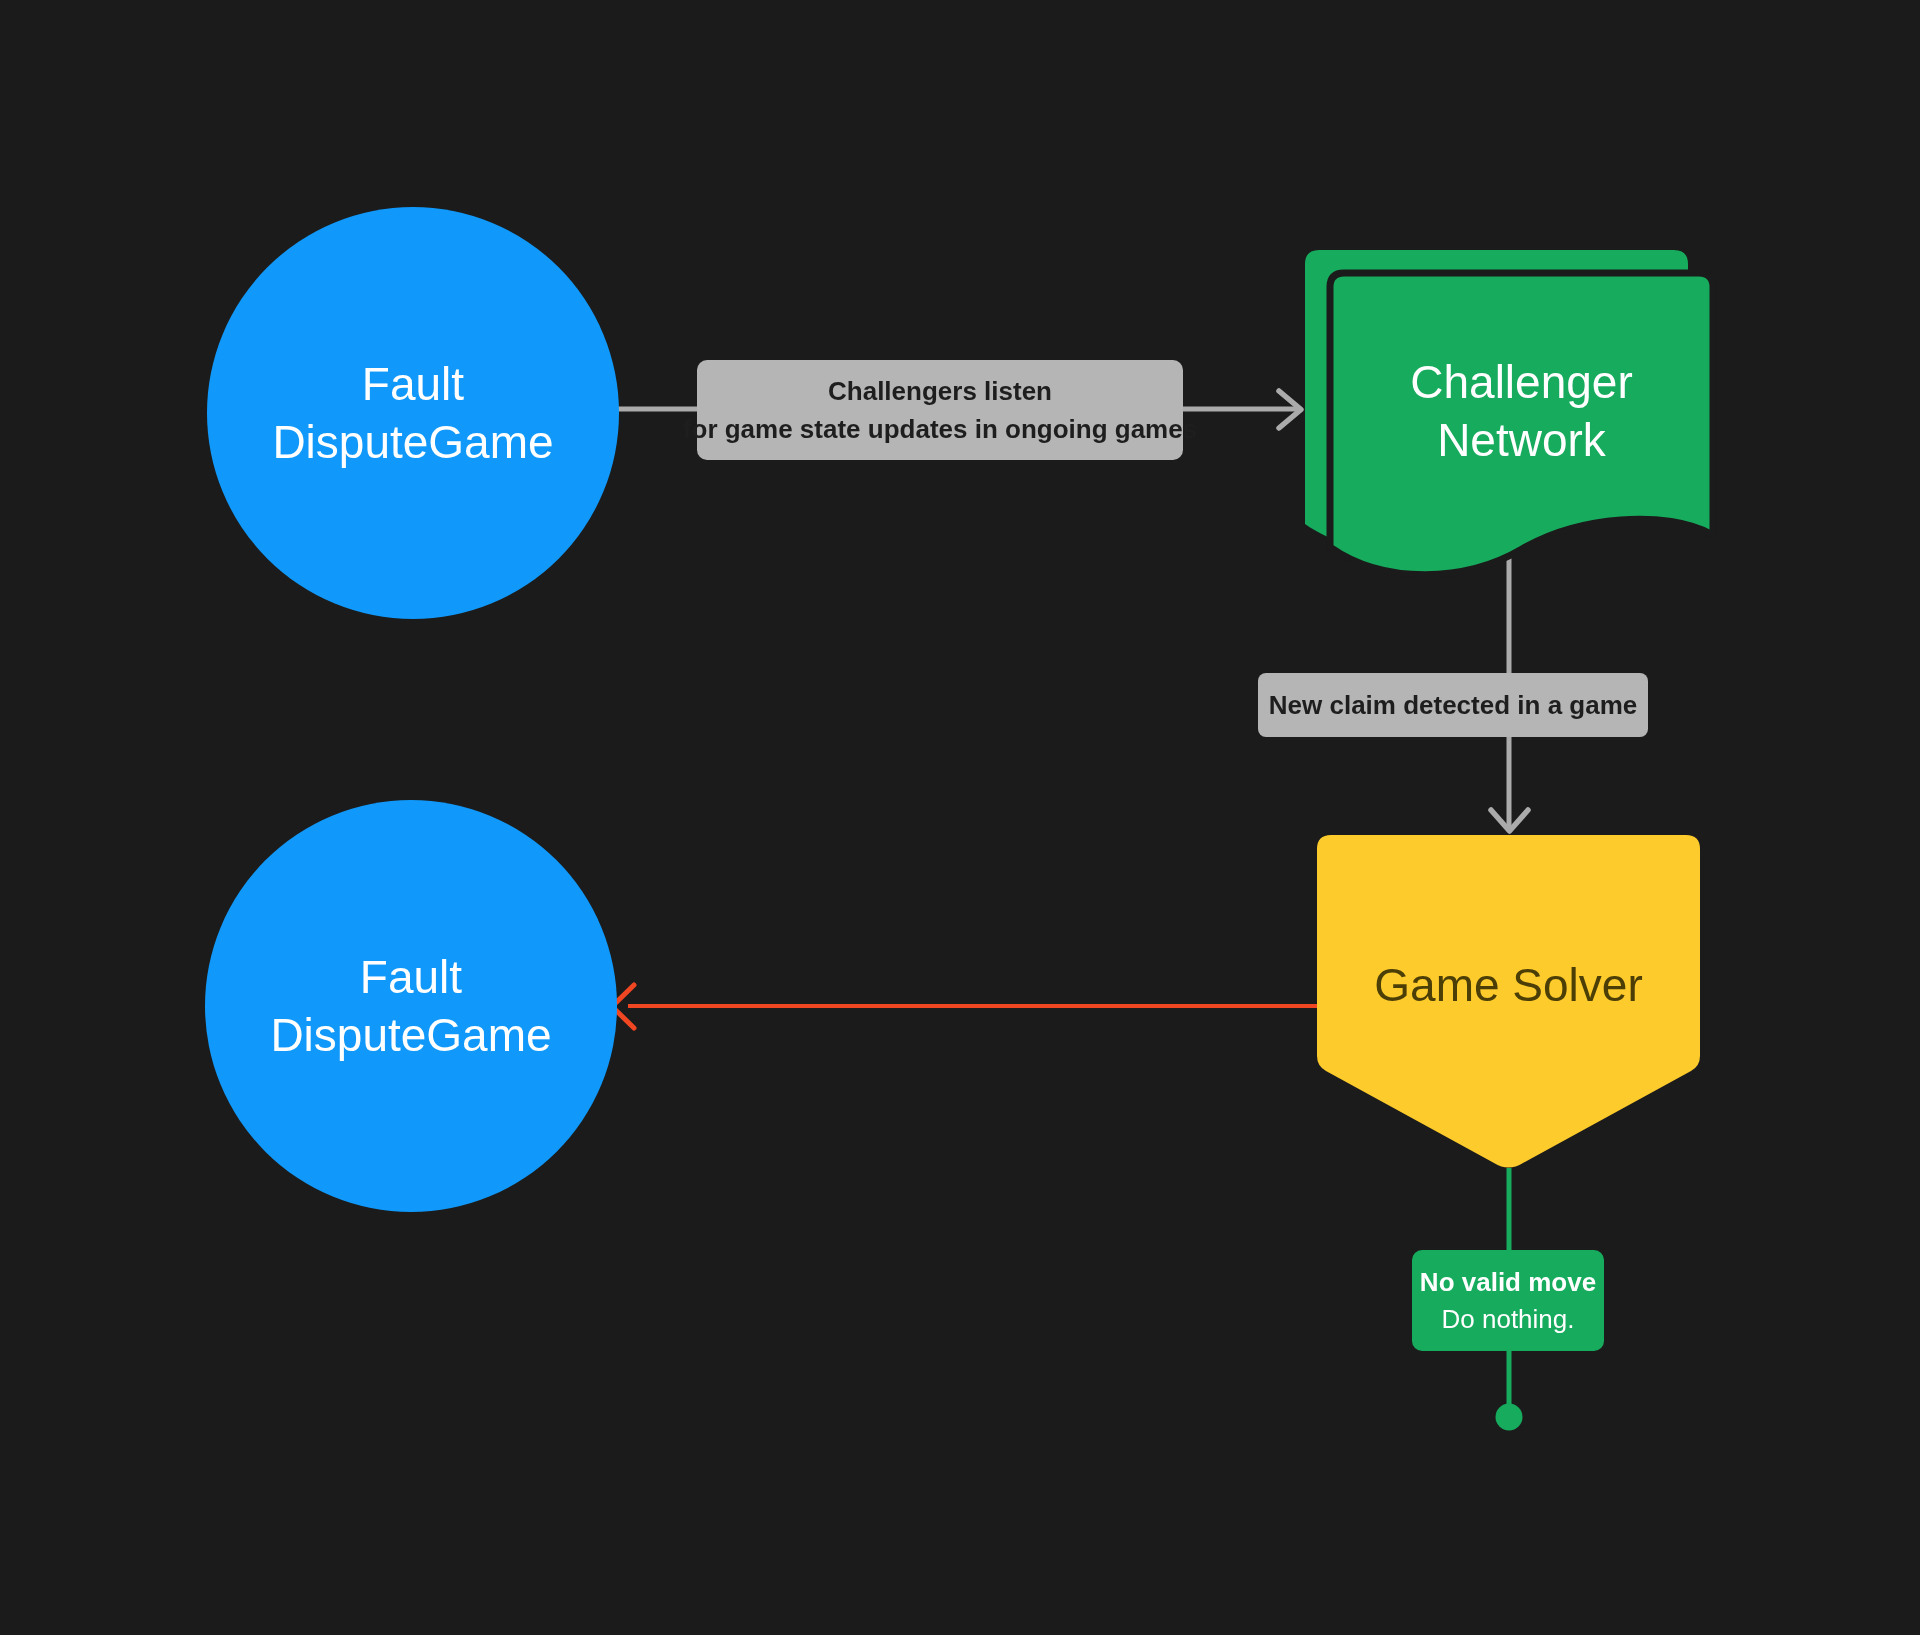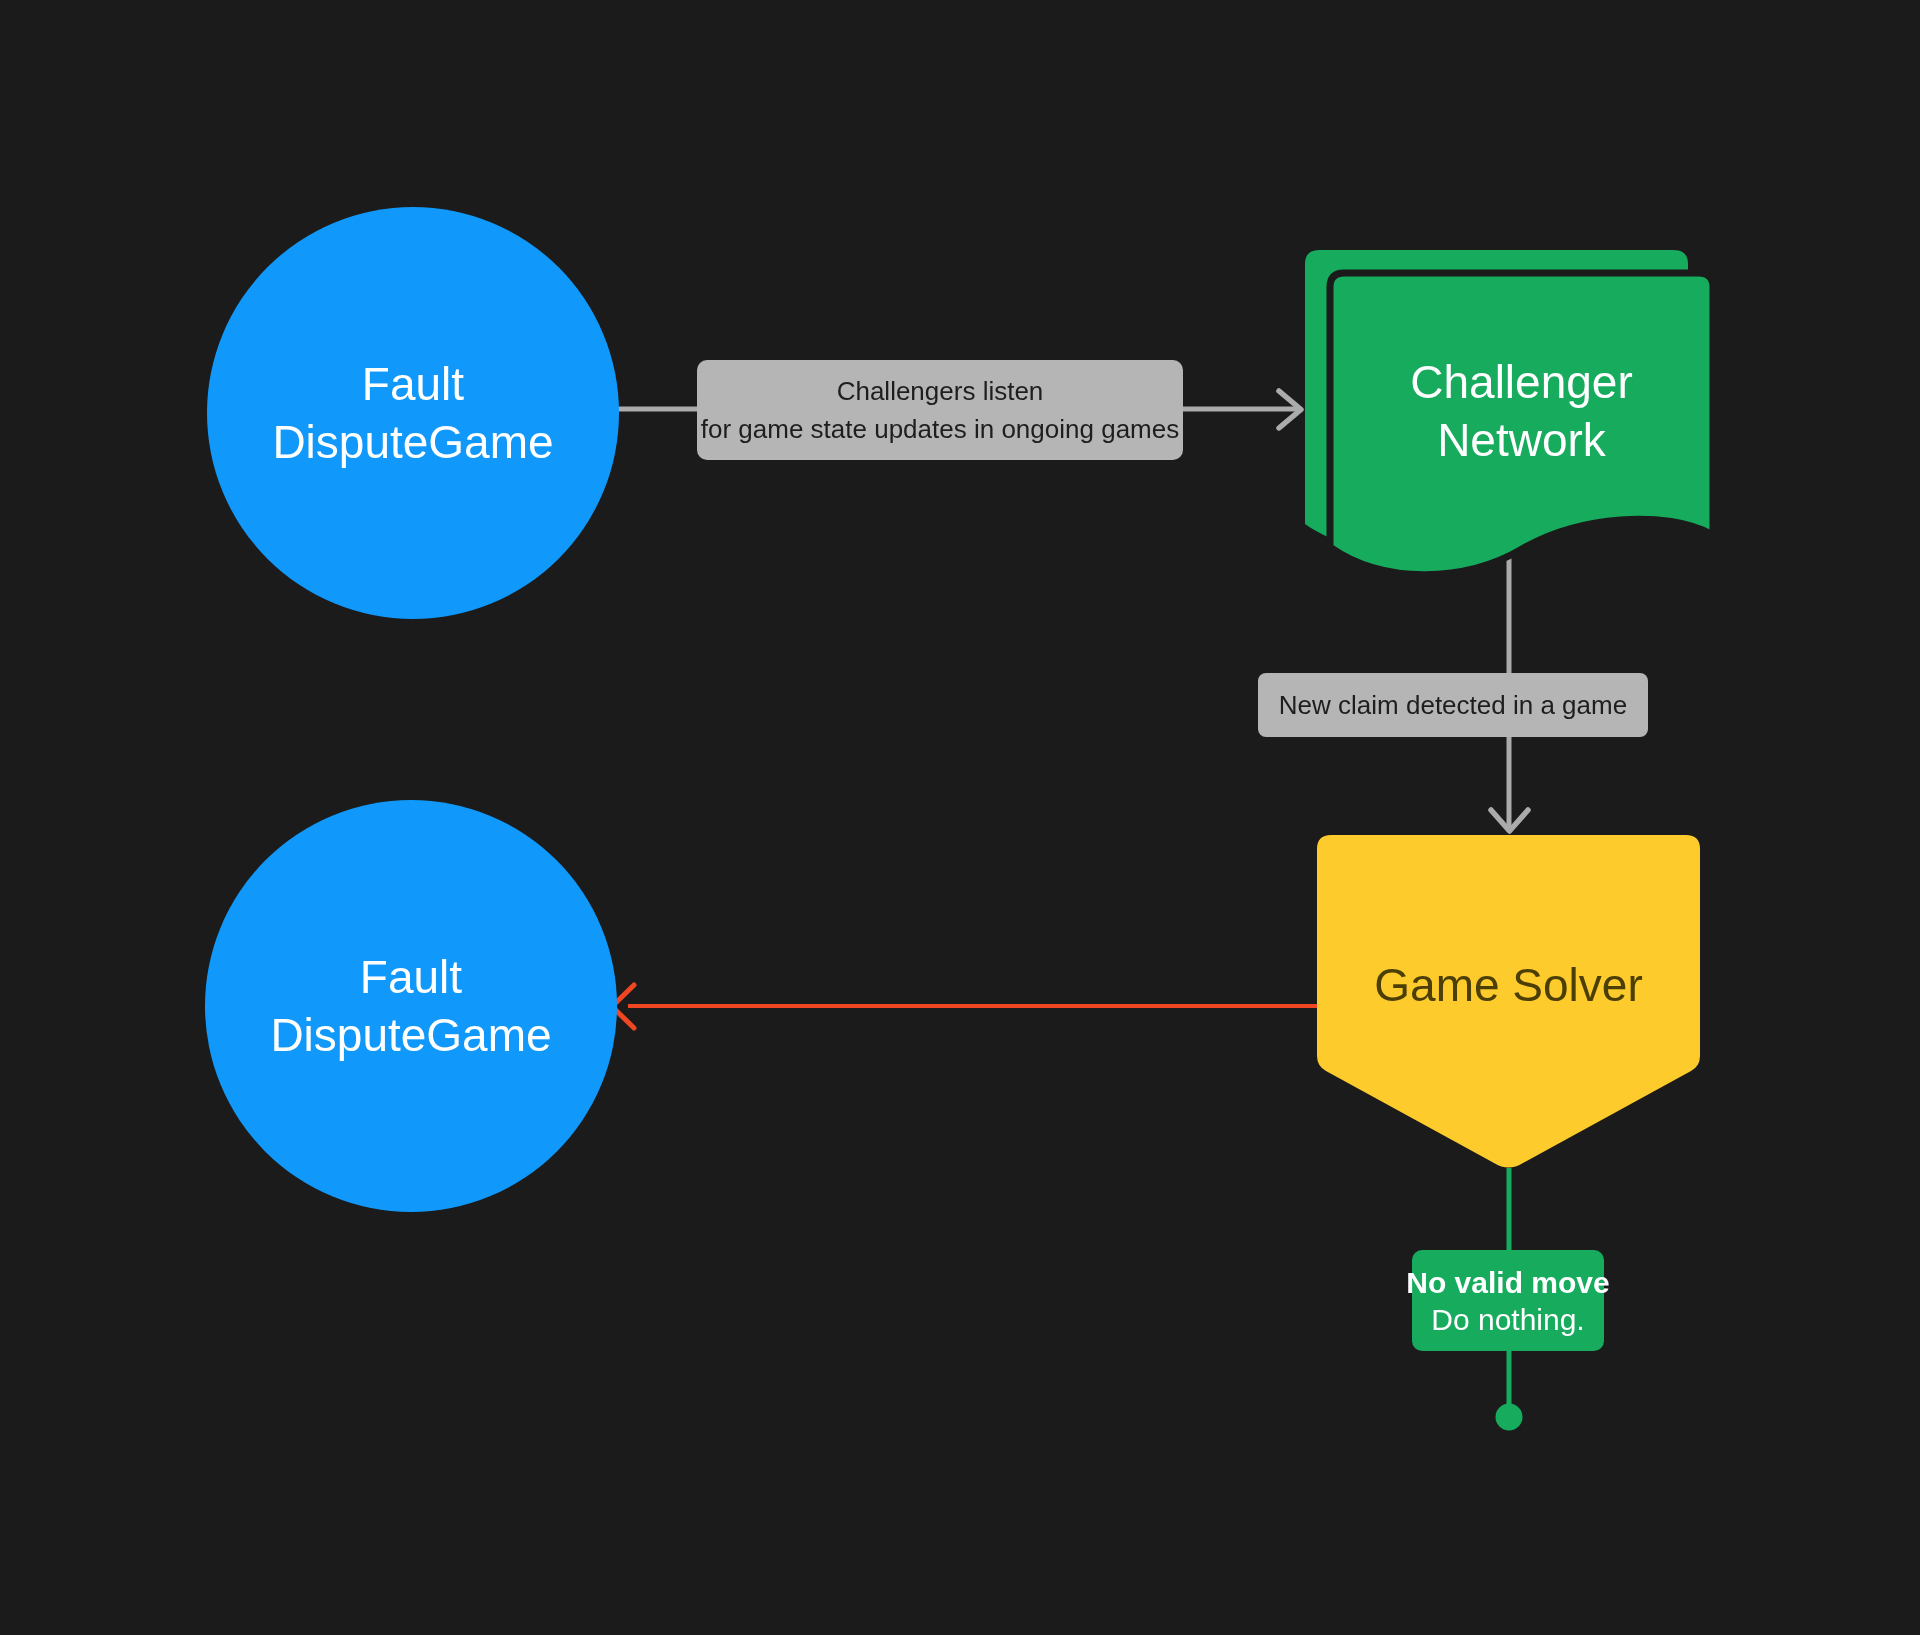--- a/index.html
+++ b/index.html
@@ -41,20 +41,21 @@
     color: var(--label-text, #1E1E1E);
     border-radius: 10px;
     font-size: 26px;
     line-height: 38px;
     text-align: right;
     display: flex;
     flex-direction: column;
     align-items: center;
     justify-content: center;
     white-space: nowrap;
+    font-weight: bold;
   }
   .callout {
     border-radius: 14px;
     color: #FFFFFF;
     text-align: center;
     display: flex;
     flex-direction: column;
     align-items: center;
     justify-content: center;
     white-space: nowrap;
@@ -64,21 +65,21 @@
     width: 468px; height: 178px;
     background: var(--red, #F04722);
     font-size: 26px;
     line-height: 37px;
   }
   #no-valid-move-callout {
     left: 1412px; top: 1250px;
     width: 192px; height: 101px;
     background: var(--green, #17AB5D);
     border-radius: 10px;
-    font-size: 30px;
+    font-size: 26px;
     line-height: 37px;
   }
   .callout-title { font-weight: bold; }
   #listen-label { left: 697px; top: 360px; width: 486px; height: 100px; }
   #new-claim-label { left: 1258px; top: 673px; width: 390px; height: 64px; border-radius: 8px; }
   #fault-top-node   { left: 207px; top: 207px; }
   #fault-bottom-node{ left: 205px; top: 800px; }
   #challenger-text  { left: 1330px; top: 273px; width: 383px; height: 275px; }
   #game-solver-text { left: 1317px; top: 835px;  width: 383px; height: 300px; color: var(--yellow-text, #4B3E06); gap: 40px; }
 </style>

